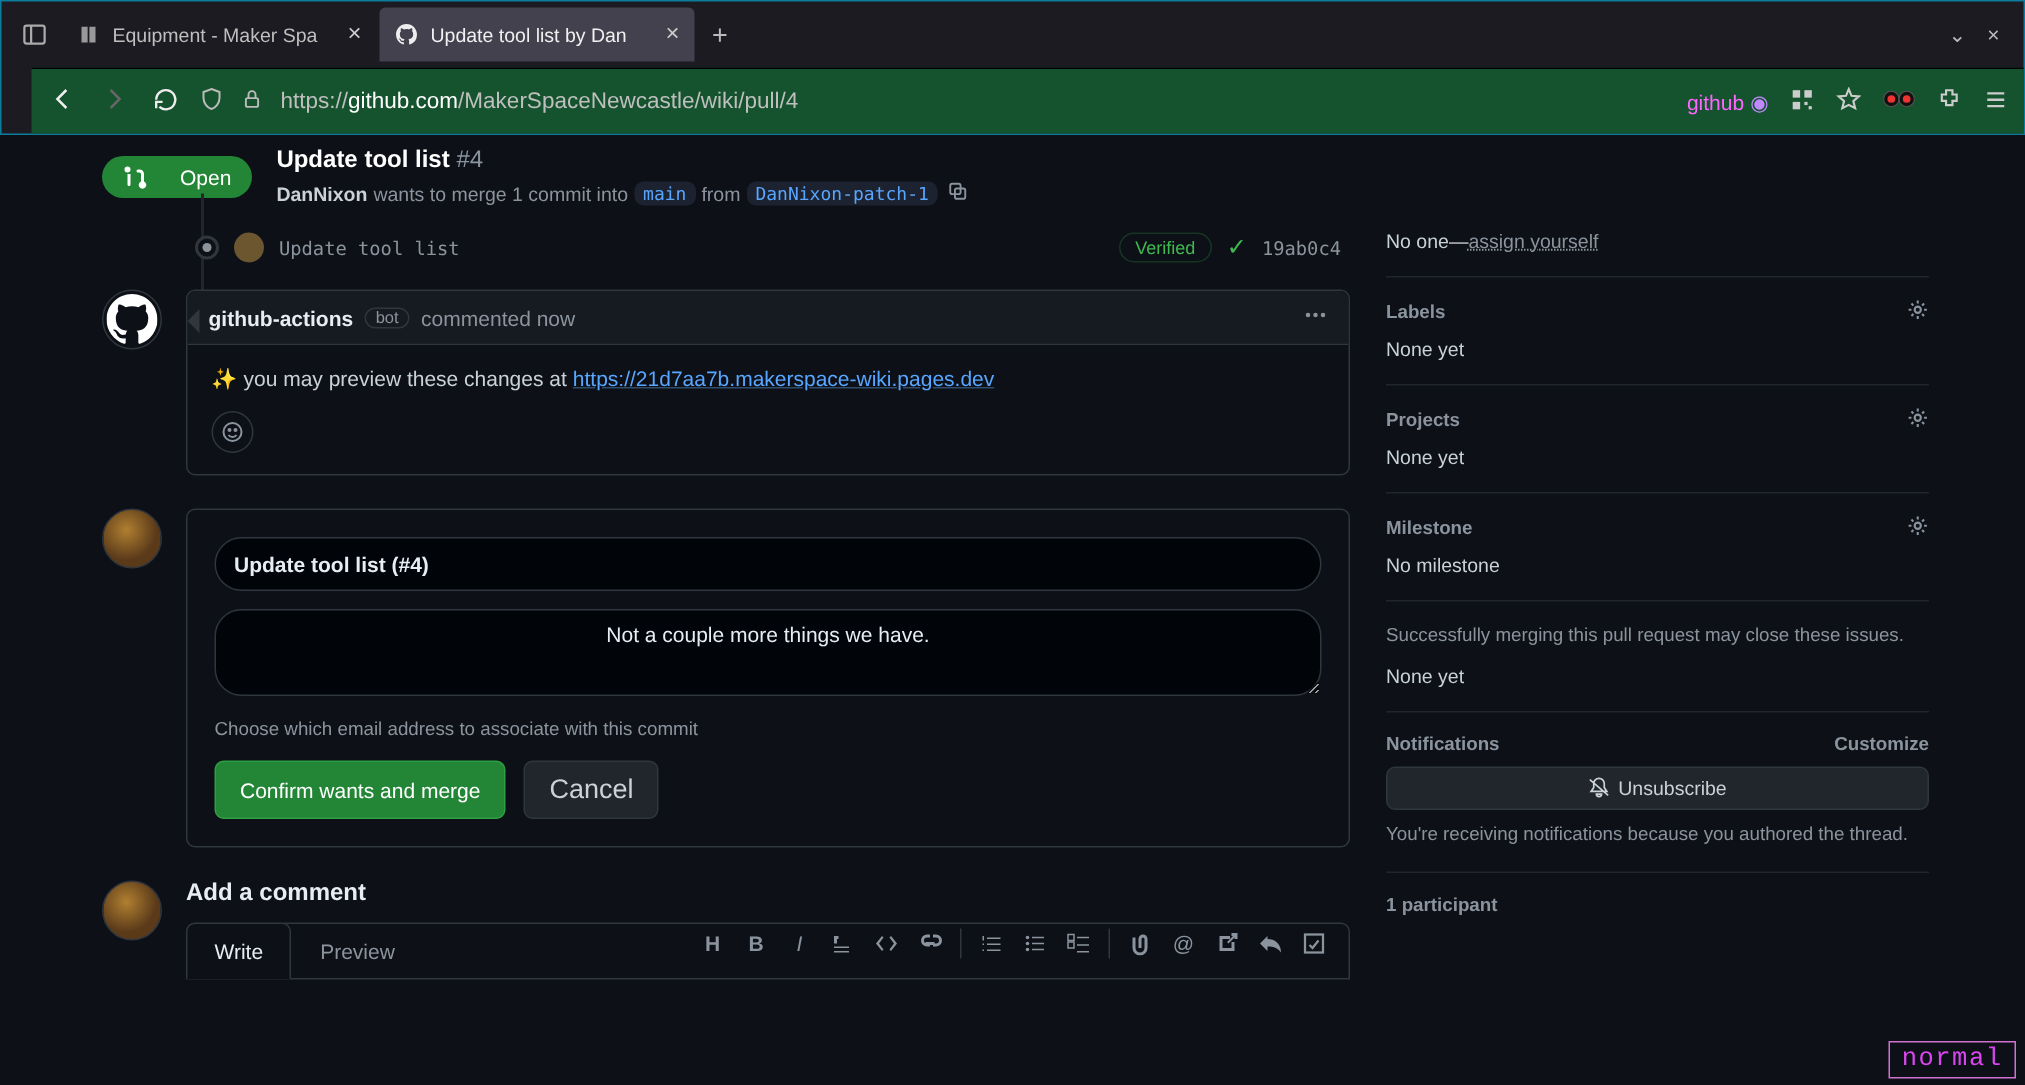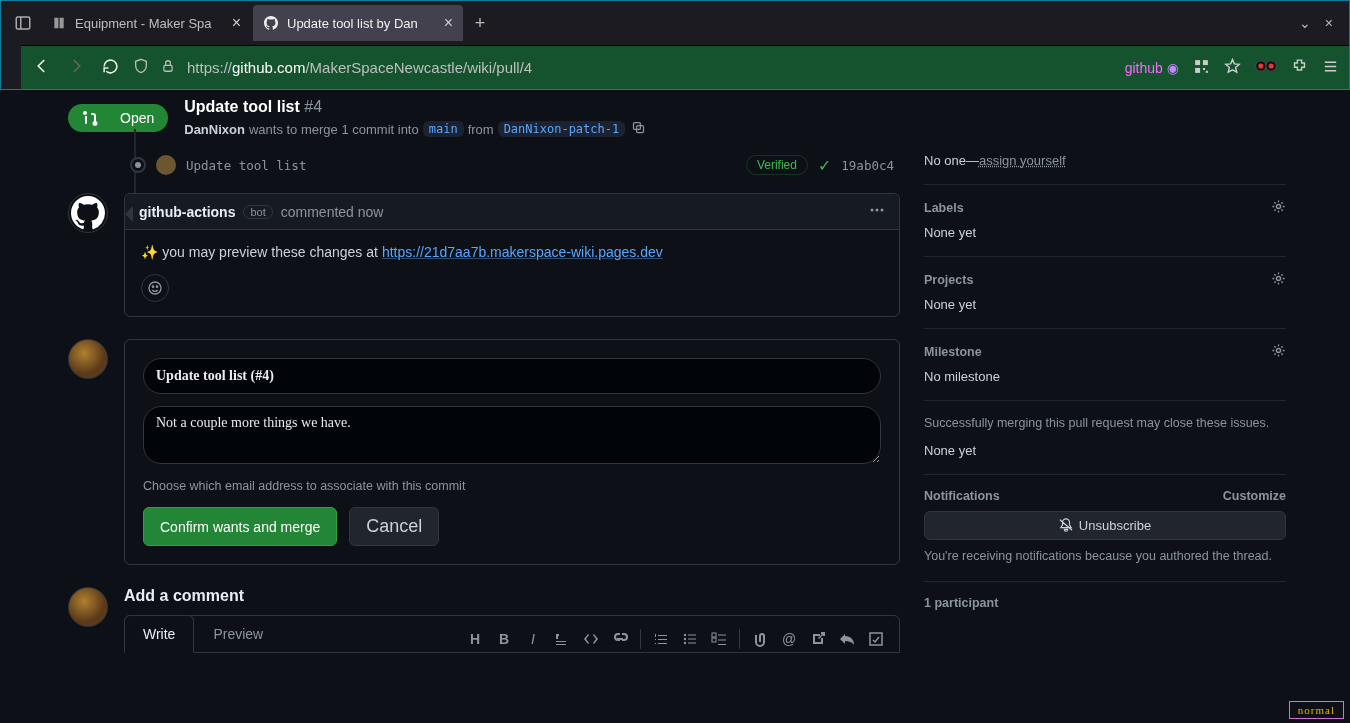--- a/index.html
+++ b/index.html
@@ -128,24 +128,24 @@
 .merge-form { margin-top:22px; display:flex; gap:16px; }
 .merge-box {
   flex:1; border:1px solid #30363d; border-radius:6px; padding:18px;
   background:#0d1117;
 }
 .merge-box::before {
   content:""; position:absolute;
 }
 .text-input, .textarea-input {
   width:100%; background:#0d1117; border:1px solid #30363d; border-radius:18px;
-  padding:8px 12px; color:#e6edf3; font-size:14px; font-family:Liberation Serif, serif;
+  padding:8px 12px; color:#e6edf3; font-size:14px; font-family:Liberation Sans, sans-serif;
 }
 .text-input { height:36px; font-weight:600; background:#010409; }
-.textarea-input { height:58px; margin-top:12px; resize: vertical; background:#010409; }
+.textarea-input { height:58px; margin-top:12px; resize: vertical; background:#010409;text-align:center; }
 .hint { color:#8b949e; font-size:12.5px; margin:12px 0 6px; }
 .select-wrap {
   position:relative; display:inline-block;
 }
 .select-input {
   background:#0d1117; border:1px solid #30363d; border-radius:6px;
   padding:8px 32px 8px 12px; color:#c9d1d9; font-size:14px; appearance:none;
   width:180px;
 }
 .select-caret { position:absolute; right:10px; top:8px; color:#8b949e; font-size:11px; display:flex; flex-direction:column; line-height:7px; }
@@ -157,21 +157,21 @@
 .btn-secondary {
   background:#21262d; color:#c9d1d9; border:1px solid #30363d; border-radius:6px;
   padding:8px 16px; font-size:18px;
 }
 
 
 .add-comment-wrap { margin-top:22px; display:flex; gap:16px; }
 .add-title { font-weight:700; font-size:16px; color:#e6edf3; margin-bottom:10px; }
 .tabs-and-toolbar {
   border:1px solid #30363d; border-radius:6px 6px 0 0;
-  display:flex; align-items:flex-end; background:#0d1117;
+  display:flex; align-items:flex-start; background:#0d1117;
 }
 .write-tab, .preview-tab {
   padding:10px 18px; font-size:14px; color:#8b949e;
 }
 .write-tab.active {
   background:#0d1117; color:#e6edf3; border:1px solid #30363d; border-bottom-color:#0d1117;
   border-radius:6px 6px 0 0; margin:-1px 0 -1px -1px;
 }
 .preview-tab { border-left:1px solid transparent; }
 .md-toolbar { margin-left:auto; display:flex; align-items:center; gap:3px; padding-right:10px; color:#8b949e; }
@@ -190,22 +190,22 @@
   width:100%; background:#21262d; border:1px solid #30363d; border-radius:6px;
   padding:6px 0; color:#c9d1d9; font-size:13px; display:flex; align-items:center; justify-content:center; gap:6px;
   margin:8px 0;
 }
 .customize { color:#8b949e; font-size:12.5px; margin-left:auto; }
 .small { color:#8b949e; font-size:12.5px; line-height:1.4; }
 
 
 .vim-mode {
   position:fixed; right:6px; bottom:4px;
-  border:1.5px solid #d070d0; color:#eab308;
-  font-family: Liberation Serif, serif; font-size:11px;
+  border:1.5px solid #d070d0; color:#d946ef;
+  font-family: Liberation Mono, monospace; font-size:17px;
   padding:2px 8px; letter-spacing:1px;
 }
 </style>
 </head>
 <body>
 
 <div class="browser-chrome">
   <div class="tabs-row">
     <div class="tab-shield">
       <svg width="18" height="18" viewBox="0 0 24 24" fill="none" stroke="#aaa" stroke-width="2">

